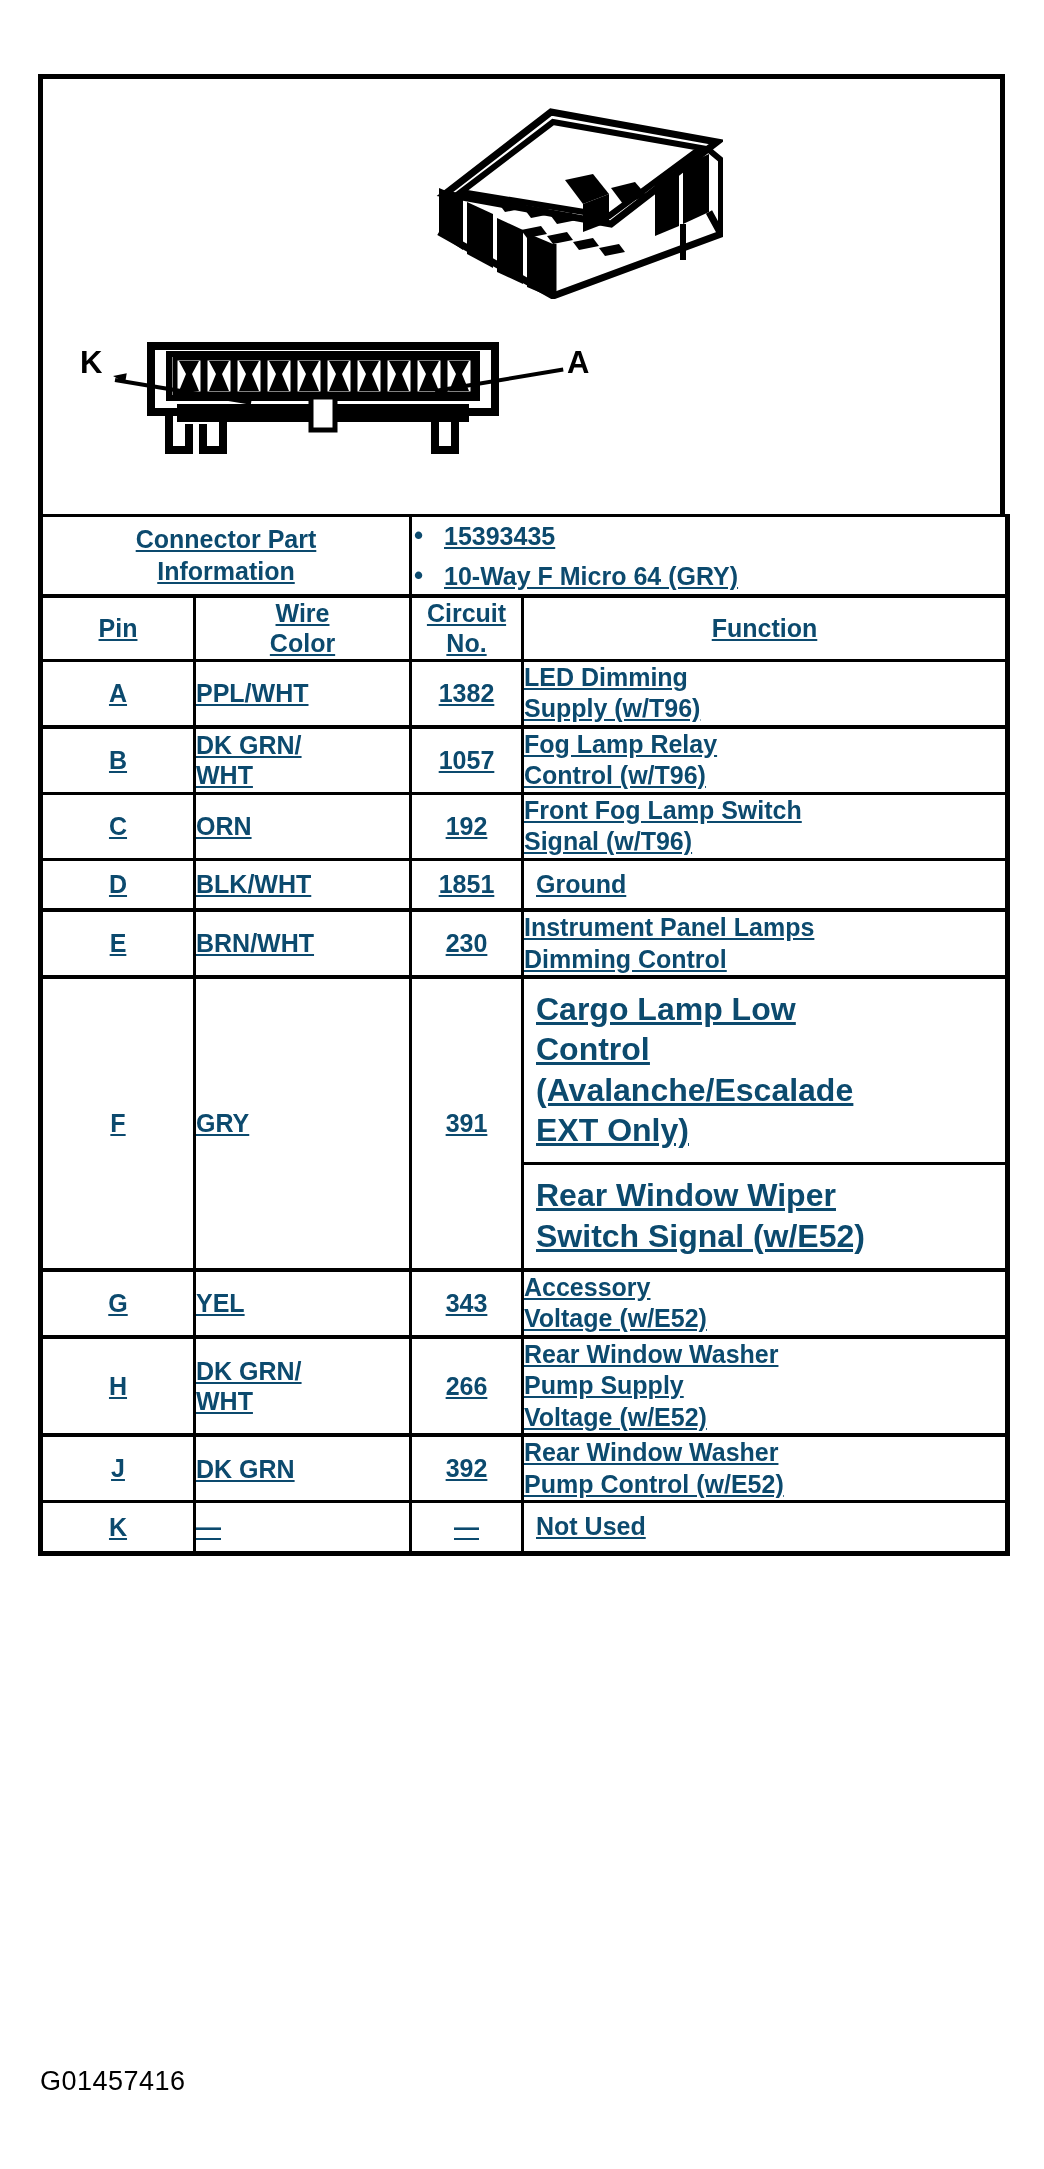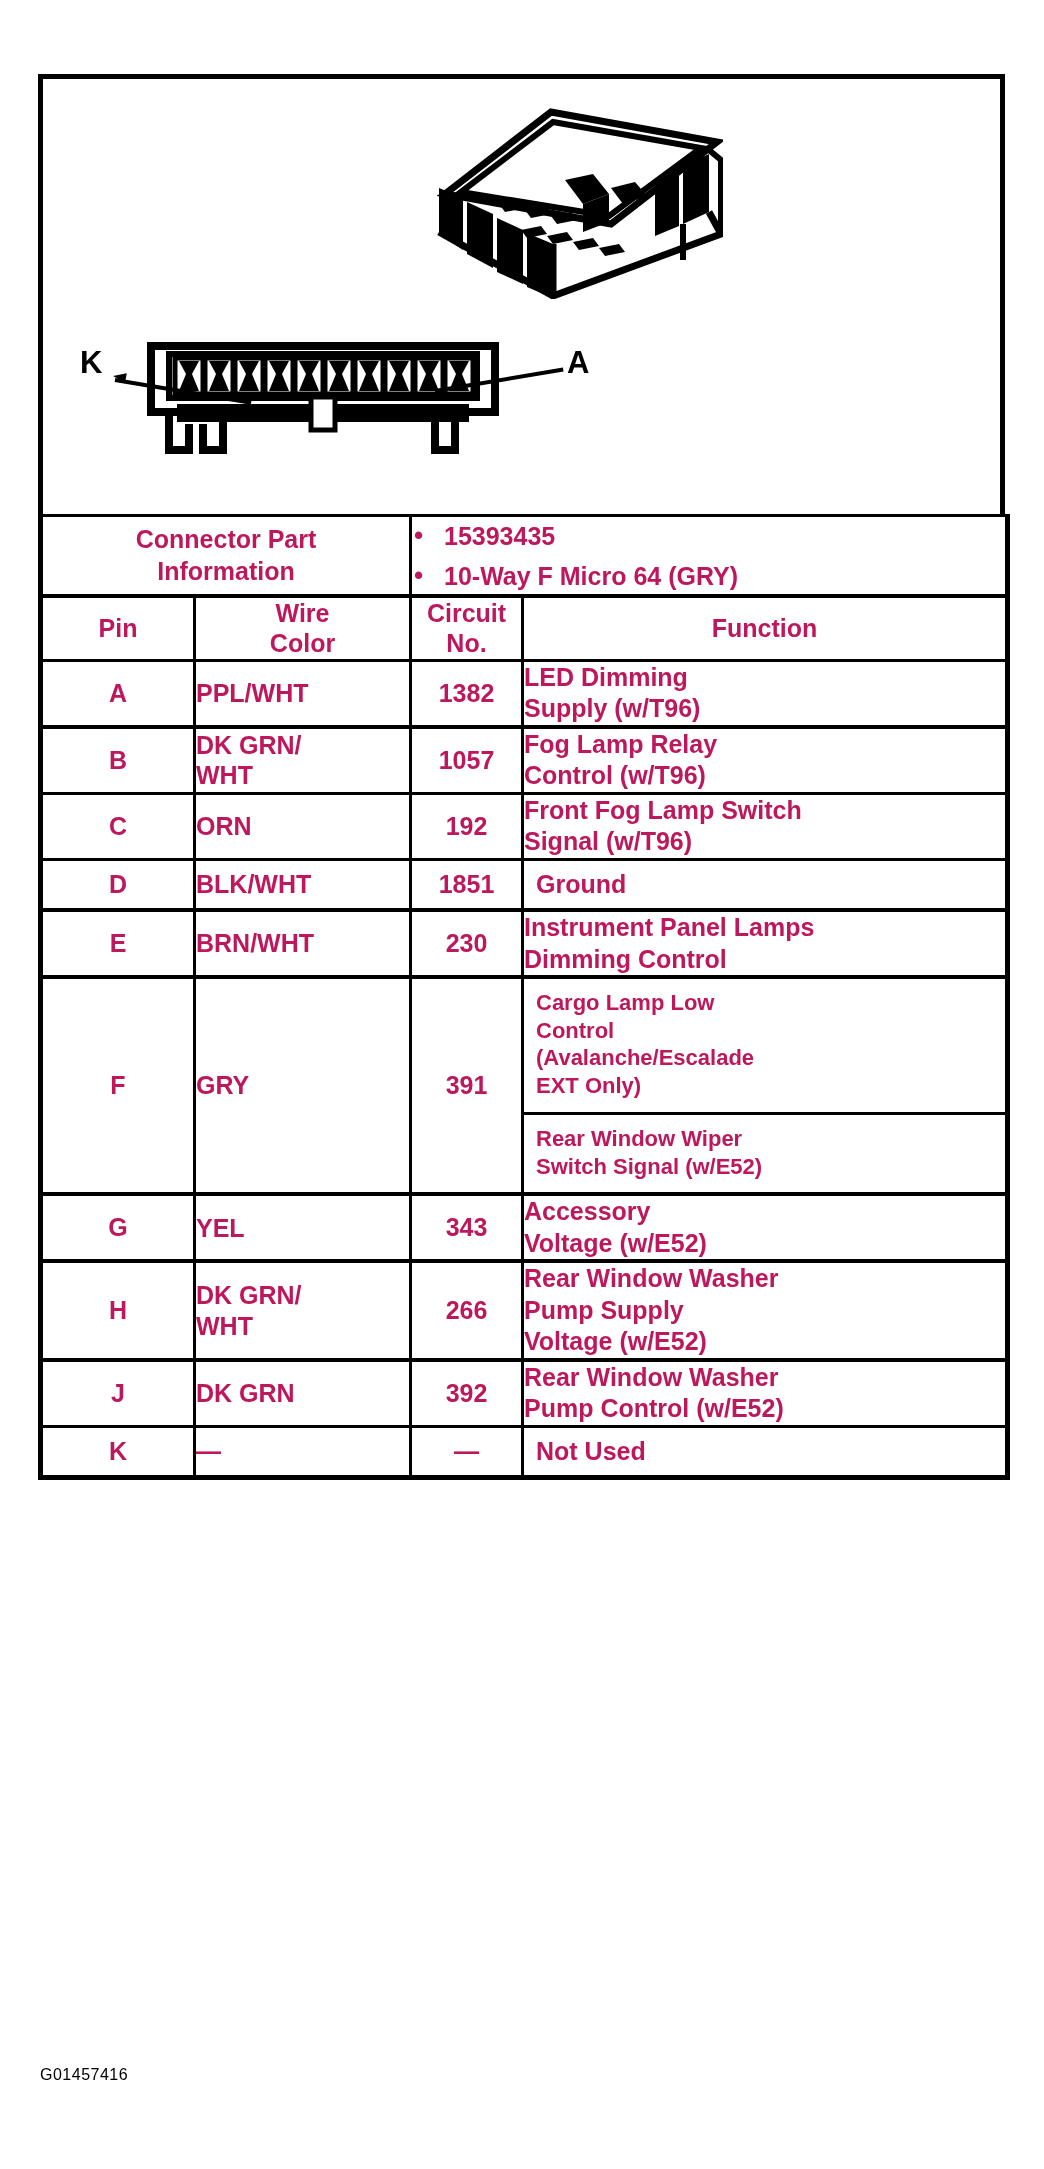--- a/index.html
+++ b/index.html
@@ -115,22 +115,23 @@
     border-collapse: collapse;
     table-layout: fixed;
     background: #fff;
   }
   .ct td, .ct th {
     border: 3px solid #000;
     padding: 0;
     vertical-align: middle;
     font-size: 25px;
     font-weight: bold;
-    color: #be185d;
+    color: #0c4a6e;
     background: #fff;
+    text-decoration: underline;
   }
   .ct .outer-l { border-left-width: 5px; }
   .ct .outer-r { border-right-width: 5px; }
 
   .cpi-label {
     text-align: center;
     padding: 18px 6px 20px 6px;
     line-height: 1.30;
     font-size: 26px;
   }
@@ -193,35 +194,35 @@
   .c-func.tight { padding: 8px 8px 8px 12px; }
 
   .nested {
     width: 100%;
     border-collapse: collapse;
     table-layout: fixed;
   }
   .nested td {
     border: none;
     border-bottom: 3px solid #000;
-    font-size: 22px;
+    font-size: 32px;
     line-height: 1.26;
     text-align: left;
     padding: 10px 8px 12px 12px;
     font-weight: bold;
   }
   .nested tr:last-child td { border-bottom: none; }
 
   .row-thick td { border-top-width: 4px; }
 
   .footer-code {
     position: absolute;
     left: 40px;
     top: 2066px;
-    font-size: 16px;
+    font-size: 27px;
     font-weight: normal;
     letter-spacing: 0.5px;
     font-family: "Liberation Sans", sans-serif;
   }
 
   svg { display: block; }
 </style>
 </head>
 <body>
 

